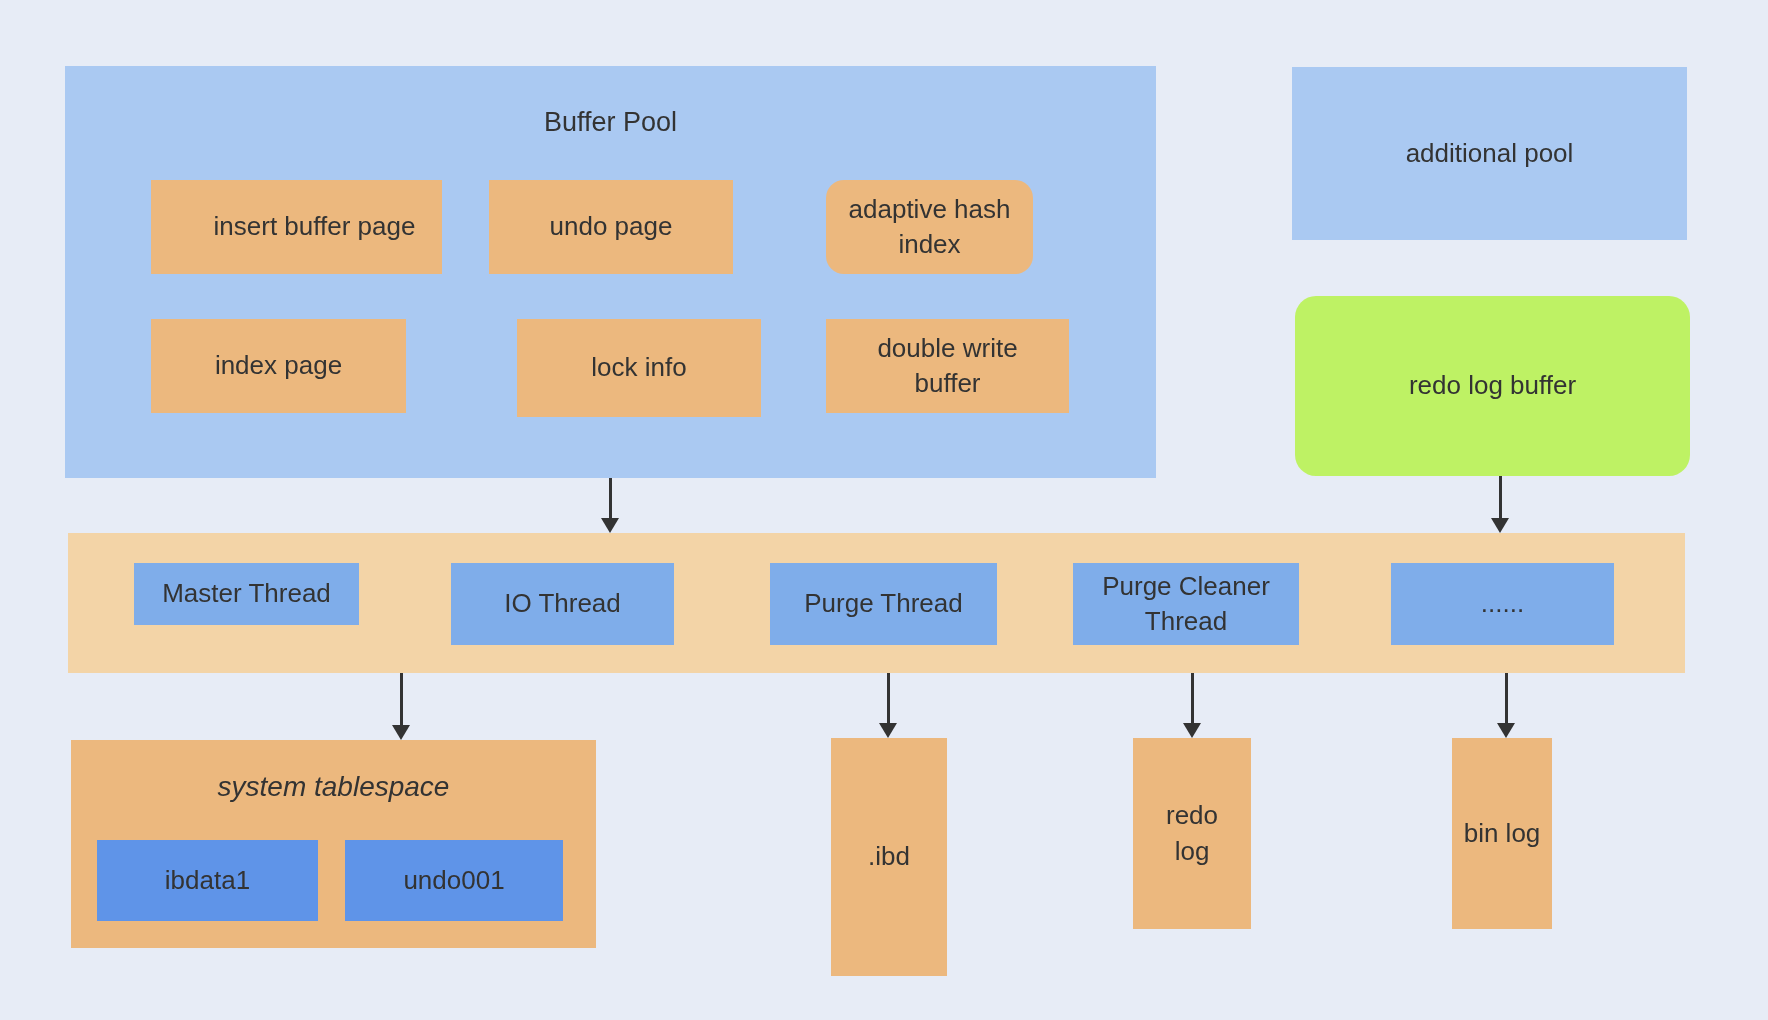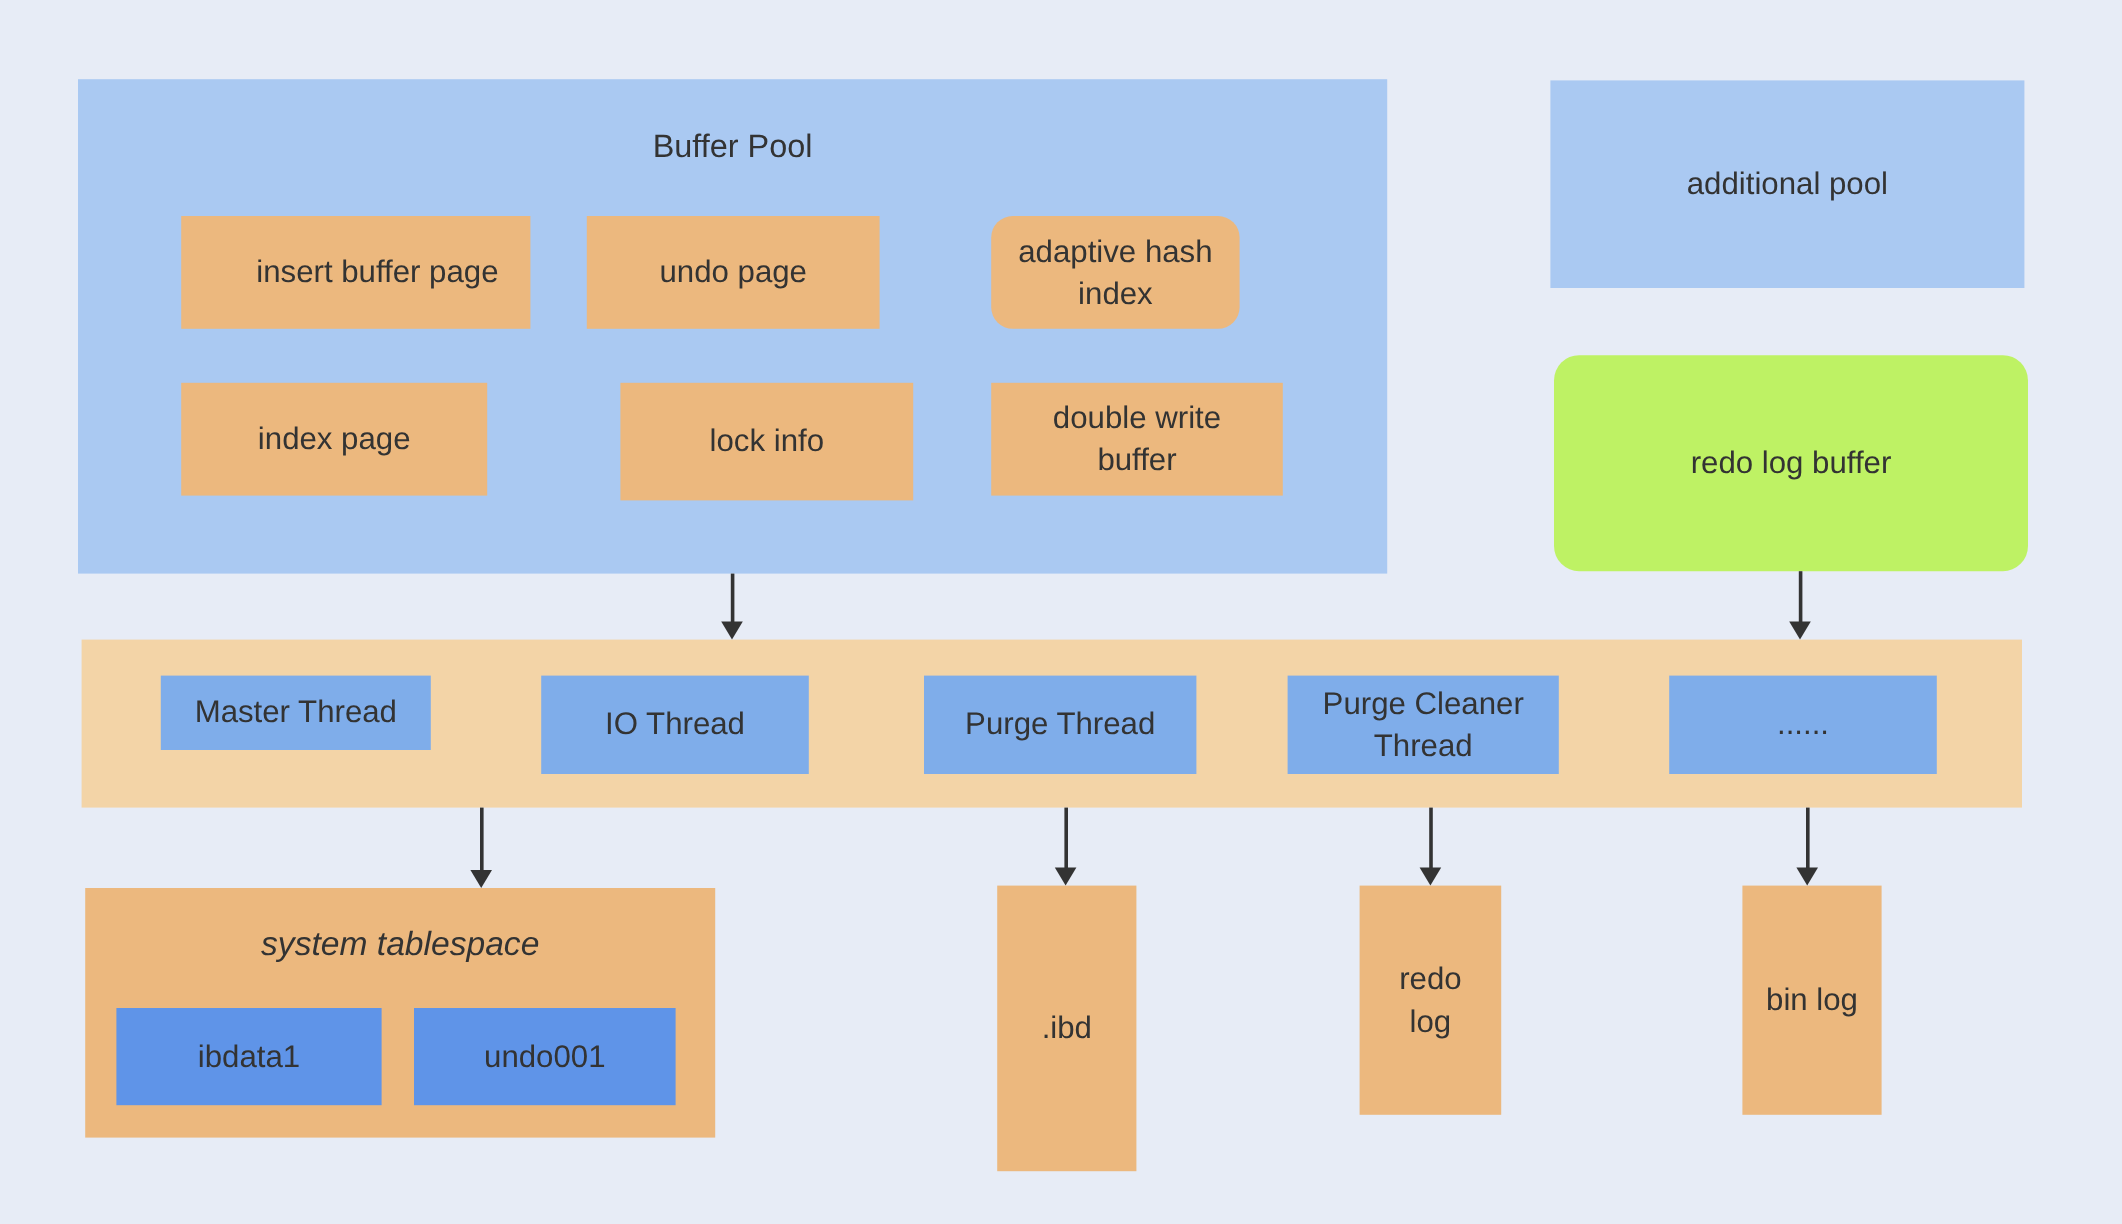--- a/index.html
+++ b/index.html
@@ -126,21 +126,21 @@
   <div class="box bluefile" style="left:345px;top:840px;width:218px;height:81px;">
     <span>undo001</span>
   </div>
 
   <div class="box cell" style="left:831px;top:738px;width:116px;height:238px;">
     <span>.ibd</span>
   </div>
   <div class="box cell" style="left:1133px;top:738px;width:118px;height:191px;">
     <span class="wrap-80">redo log</span>
   </div>
-  <div class="box cell" style="left:1452px;top:738px;width:116px;height:191px;">
+  <div class="box cell" style="left:1452px;top:738px;width:100px;height:191px;">
     <span class="wrap-80">bin log</span>
   </div>
 
   <div class="arrow" style="left:600px;top:478px;height:55px;">
     <div class="shaft"></div>
     <div class="head"></div>
   </div>
   <div class="arrow" style="left:1490px;top:476px;height:57px;">
     <div class="shaft"></div>
     <div class="head"></div>

